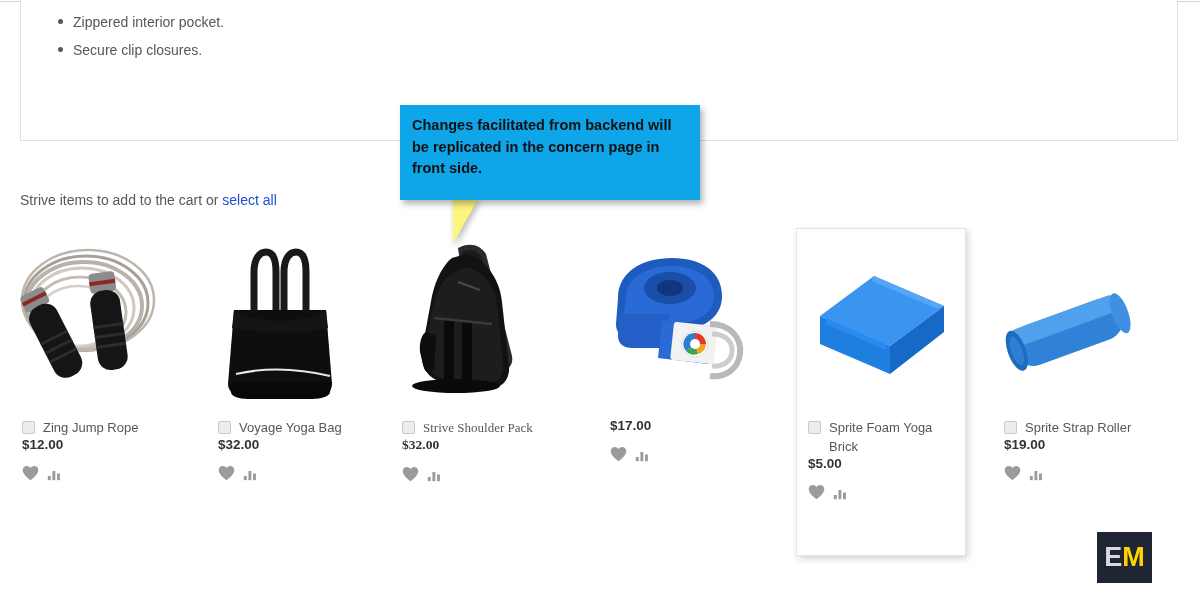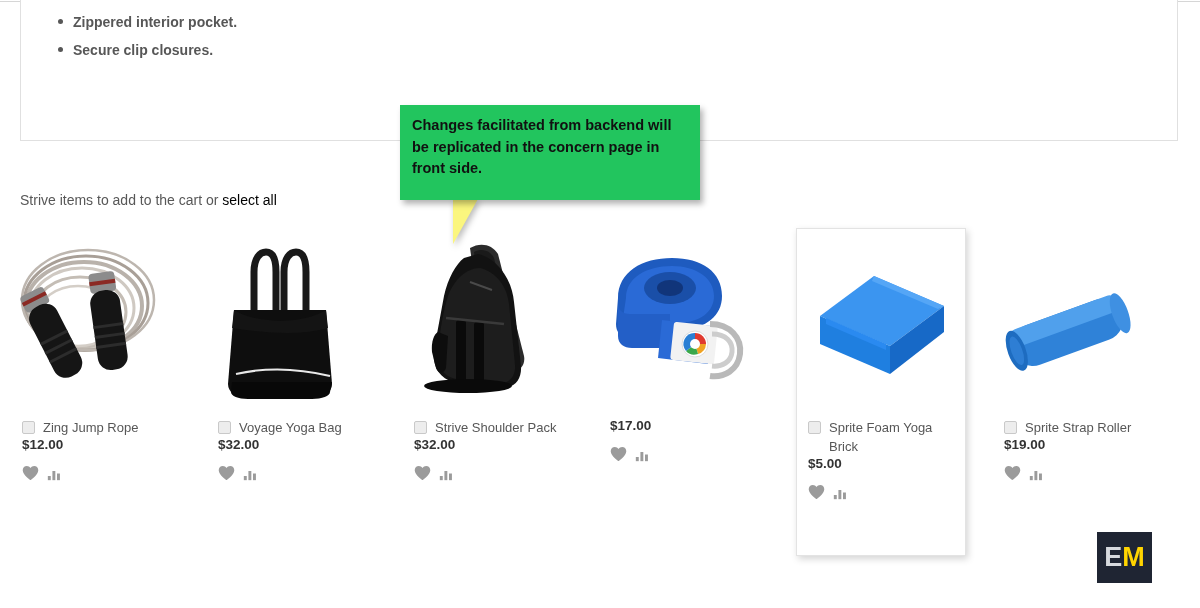--- a/index.html
+++ b/index.html
@@ -36,21 +36,20 @@
     border-left: 1px solid #e0e0e0;
     border-right: 1px solid #e0e0e0;
     border-bottom: 1px solid #e0e0e0;
     box-sizing: border-box;
     background: #ffffff;
   }
   .desc-list {
     margin: 0;
     padding: 8px 0 0 52px;
     list-style: none;
-    font-weight: bold;
   }
   .desc-list li {
     position: relative;
     font-size: 14px;
     line-height: 28px;
     color: #575757;
     font-family: "Liberation Sans", sans-serif;
   }
   .desc-list li .bullet {
     position: absolute;
@@ -66,33 +65,33 @@
   
   .check-line {
     position: absolute;
     left: 20px;
     top: 192px;
     font-size: 14px;
     color: #575757;
     white-space: nowrap;
   }
   .check-line .link {
-    color: #000000;
+    color: #1d4ed8;
     text-decoration: none;
     cursor: pointer;
   }
 
   
   .callout {
     position: absolute;
     left: 400px;
     top: 105px;
     width: 300px;
     height: 95px;
-    background: #22c55e;
+    background: #0ea5e9;
     box-shadow: 3px 4px 6px rgba(0,0,0,0.30);
     z-index: 50;
   }
   .callout-text {
     padding: 10px 14px 0 12px;
     font-size: 14.5px;
     font-weight: bold;
     line-height: 21.5px;
     color: #111111;
     font-family: "Liberation Sans", sans-serif;
@@ -336,21 +335,21 @@
         </svg>
         <svg class="icon-compare" viewBox="0 0 18 18">
           <rect x="1" y="12" width="3.5" height="5" fill="#9b9b9b"></rect>
           <rect x="6.5" y="6" width="3.5" height="11" fill="#9b9b9b"></rect>
           <rect x="12" y="9" width="3.5" height="8" fill="#9b9b9b"></rect>
         </svg>
       </div>
     </div>
   </div>
 
-  <div class="product" style="left:392px;">
+  <div class="product" style="left:380px;font-family:Liberation Serif, serif;">
     <div class="photo-box">
       <svg class="art" viewBox="0 0 170 185">
         <g transform="translate(16,10)">
           <path d="M62 10 C72 4 84 6 90 16 L116 118 C118 128 110 136 100 132 L78 122 Z" fill="#2b2b2b"></path>
           <path d="M66 14 C74 10 82 12 86 20 L110 116 C112 124 106 129 98 126 L80 118 Z" fill="#1a1a1a"></path>
           <path d="M56 20 C48 26 40 40 36 58 L26 112 C24 126 30 140 46 144 L92 150 C106 151 114 142 113 128 L106 64 C104 40 88 20 70 16 Z" fill="#121212"></path>
           <path d="M40 58 C36 70 32 92 30 112 C28 126 34 138 48 141 L88 146 C100 147 108 139 107 127 L101 66 C99 48 88 34 72 30 C58 30 46 42 40 58 Z" fill="#1d1d1d"></path>
           <rect x="48" y="82" width="10" height="62" rx="3" fill="#0a0a0a"></rect>
           <rect x="66" y="84" width="10" height="62" rx="3" fill="#0a0a0a"></rect>
           <path d="M38 80 L96 86" stroke="#3a3a3a" stroke-width="2.5" fill="none"></path>

